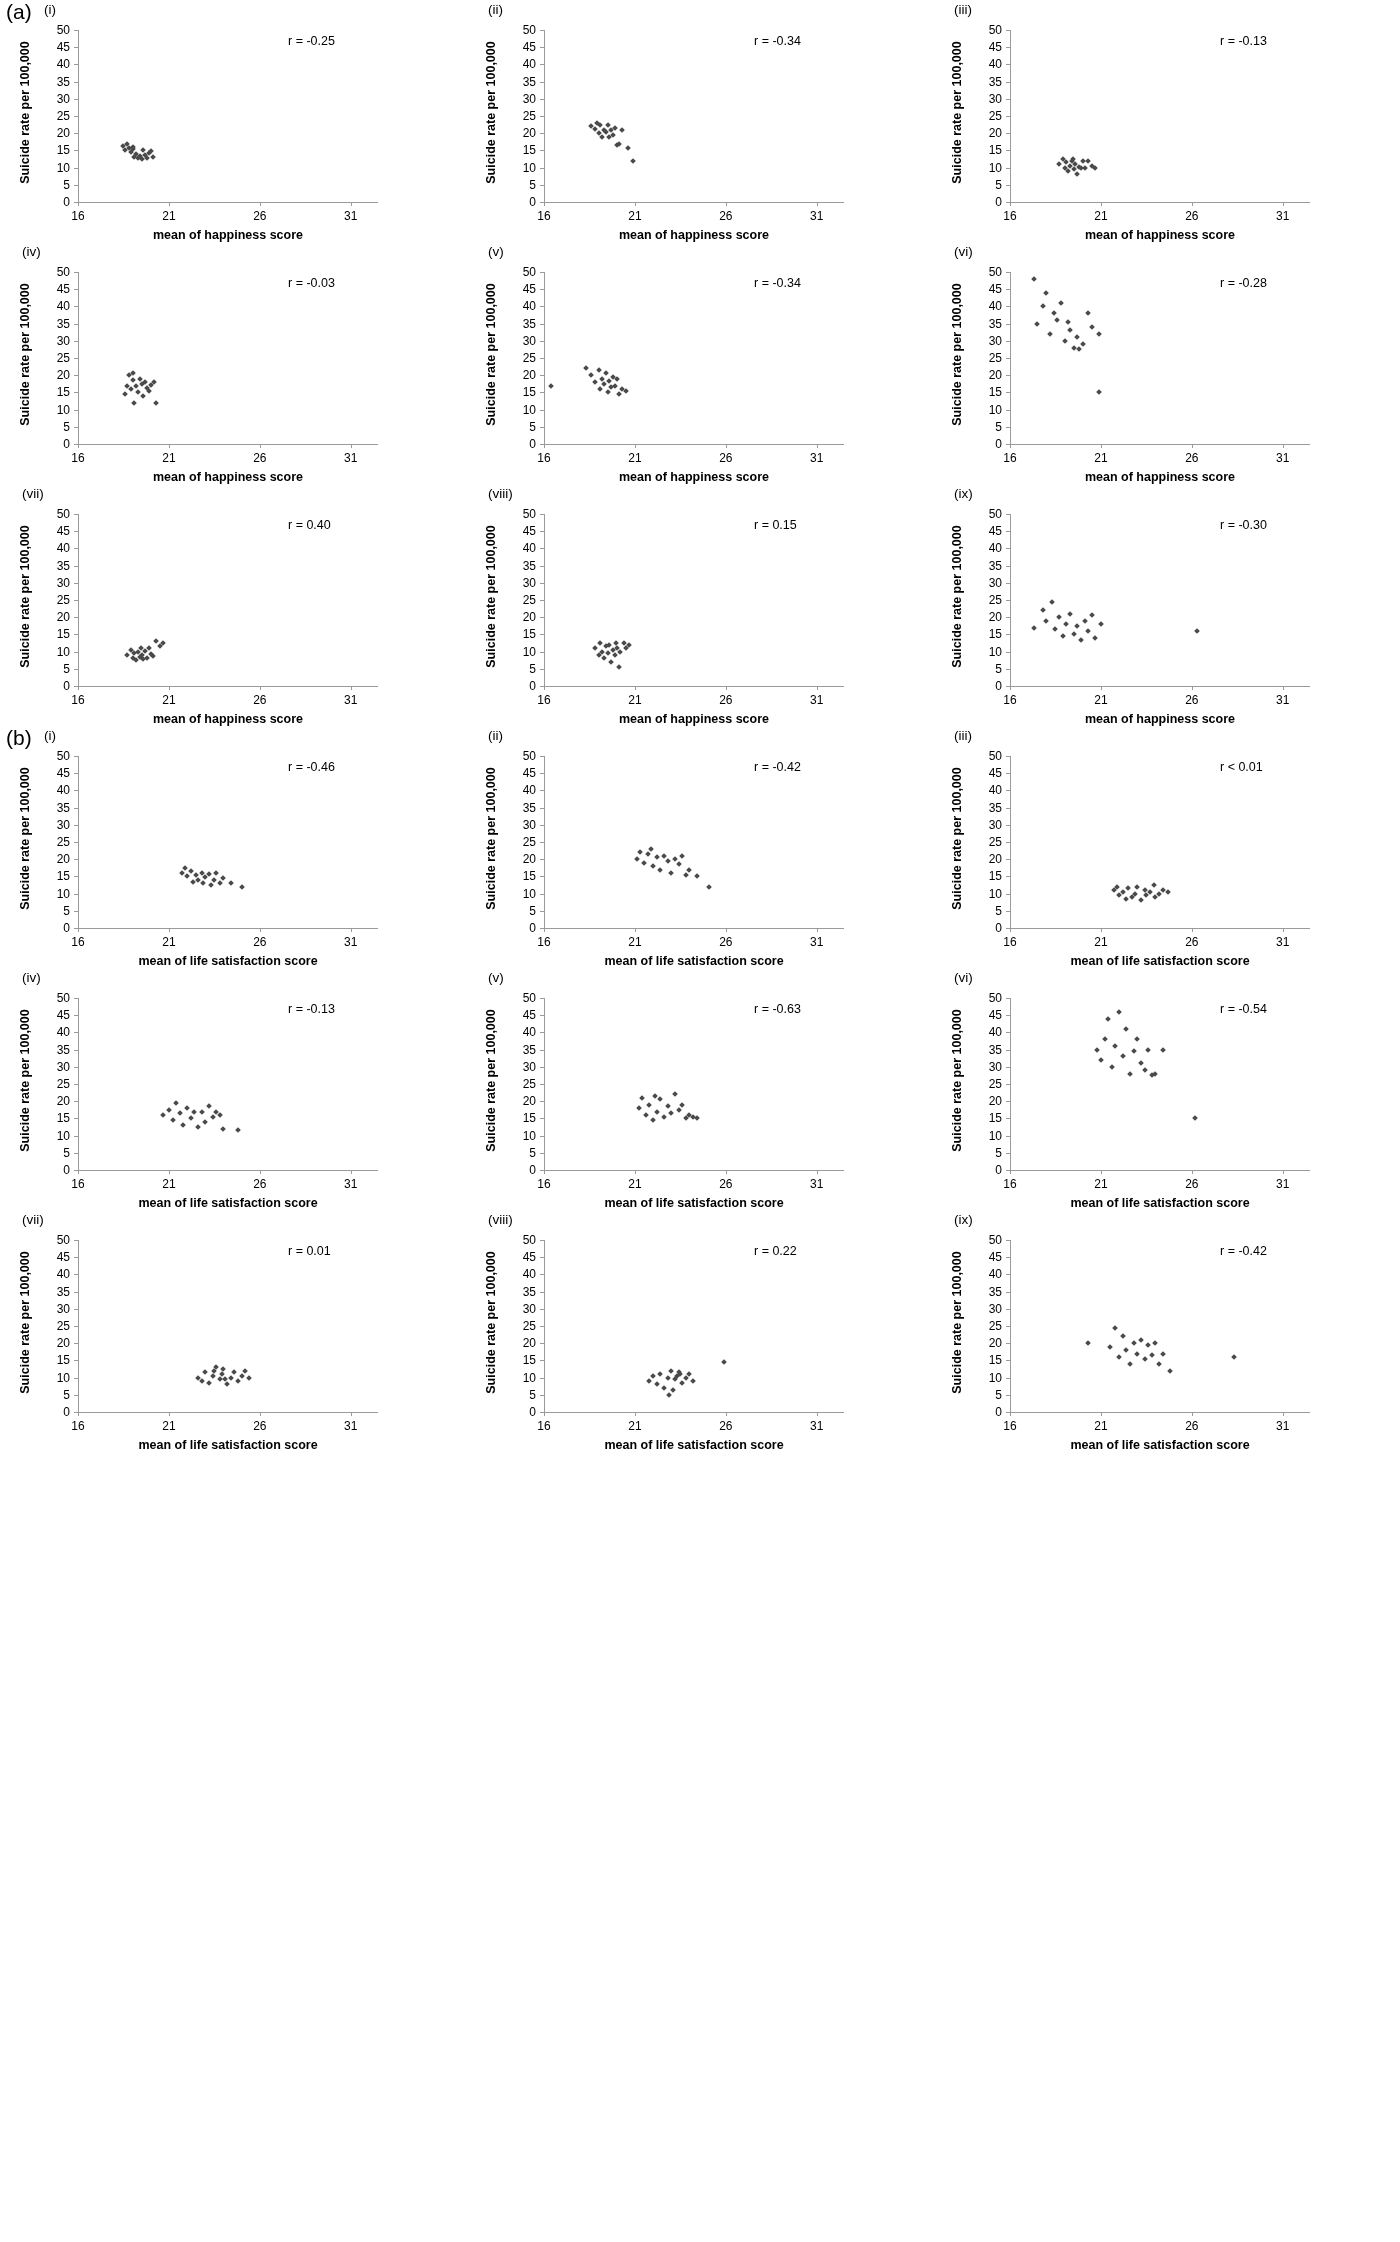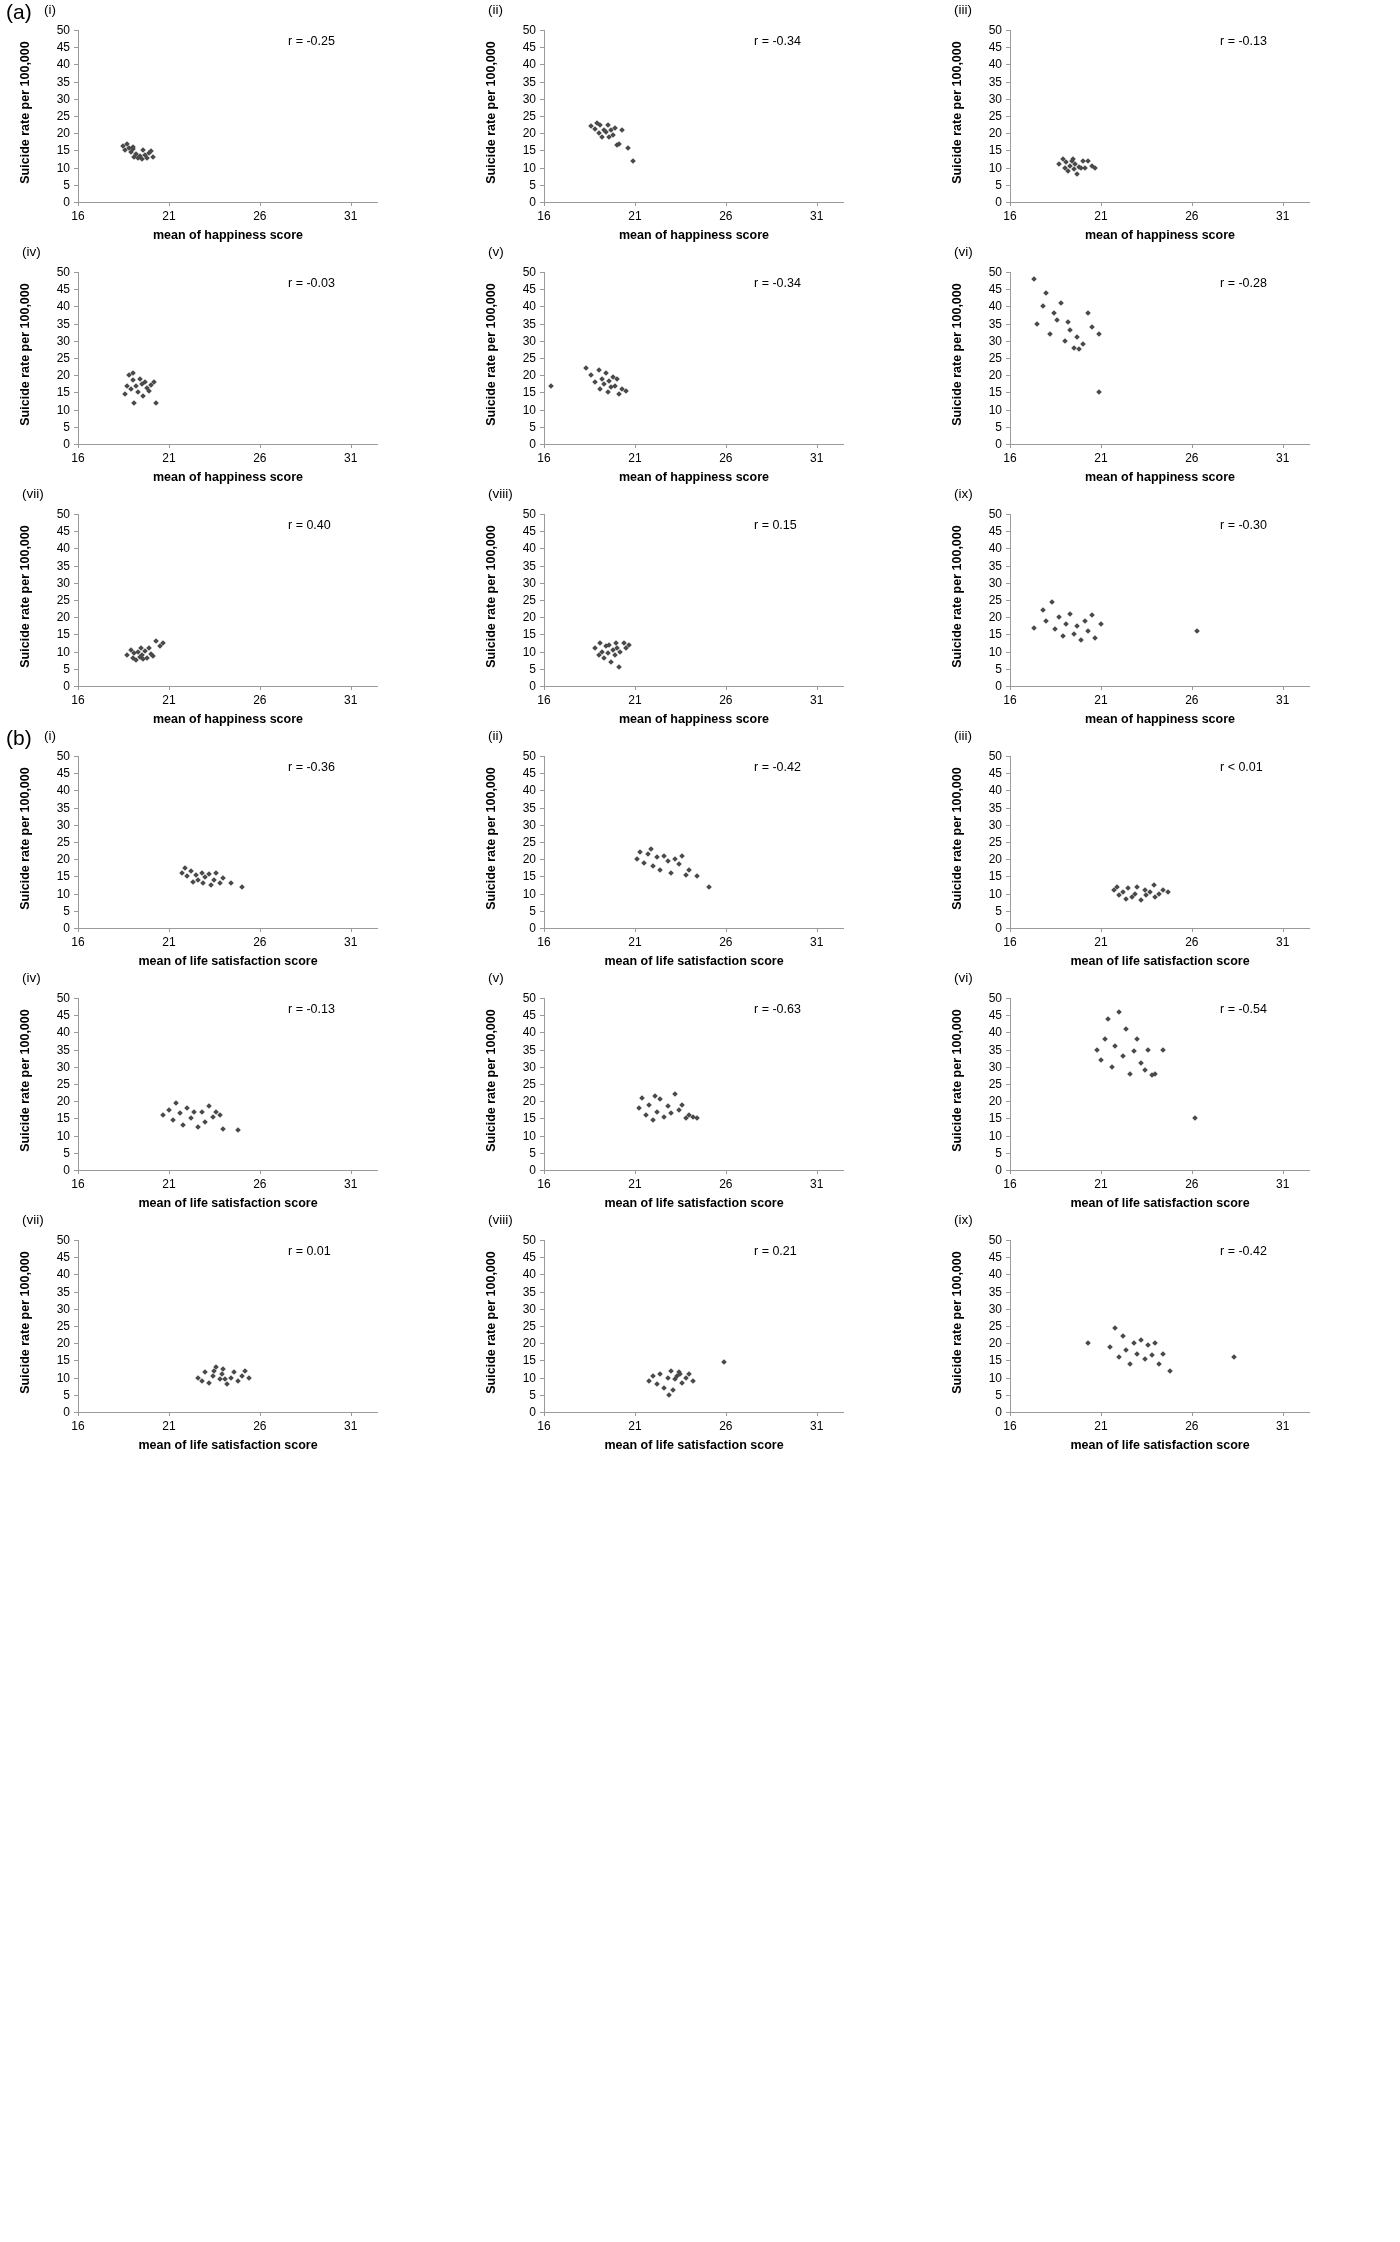--- a/index.html
+++ b/index.html
@@ -686,21 +686,21 @@
             <div class="axis-line-x" style="left: 78px; top: 182px; width: 300px;"></div>
             <div class="xtick" style="left: 65px; top: 190px;">16</div>
             <div class="tickmark-x" style="left: 78px; top: 182px;"></div>
             <div class="xtick" style="left: 155.909px; top: 190px;">21</div>
             <div class="tickmark-x" style="left: 168.909px; top: 182px;"></div>
             <div class="xtick" style="left: 246.818px; top: 190px;">26</div>
             <div class="tickmark-x" style="left: 259.818px; top: 182px;"></div>
             <div class="xtick" style="left: 337.727px; top: 190px;">31</div>
             <div class="tickmark-x" style="left: 350.727px; top: 182px;"></div>
             <div class="xlabel" style="left: 78px; width: 300px; top: 208px;">mean of life satisfaction score</div>
-            <div class="rtext" style="left: 288px; top: 14px;">r = -0.36</div>
+            <div class="rtext" style="left: 288px; top: 14px;">r = -0.46</div>
             <div class="pt" style="left: 181.636px; top: 126.96px;"></div>
             <div class="pt" style="left: 185.273px; top: 121.8px;"></div>
             <div class="pt" style="left: 187.091px; top: 130.4px;"></div>
             <div class="pt" style="left: 190.727px; top: 125.24px;"></div>
             <div class="pt" style="left: 192.545px; top: 135.56px;"></div>
             <div class="pt" style="left: 196.182px; top: 128.68px;"></div>
             <div class="pt" style="left: 198px; top: 133.84px;"></div>
             <div class="pt" style="left: 201.636px; top: 126.96px;"></div>
             <div class="pt" style="left: 203.455px; top: 137.28px;"></div>
             <div class="pt" style="left: 205.273px; top: 131.088px;"></div>
@@ -1093,21 +1093,21 @@
             <div class="axis-line-x" style="left: 78px; top: 182px; width: 300px;"></div>
             <div class="xtick" style="left: 65px; top: 190px;">16</div>
             <div class="tickmark-x" style="left: 78px; top: 182px;"></div>
             <div class="xtick" style="left: 155.909px; top: 190px;">21</div>
             <div class="tickmark-x" style="left: 168.909px; top: 182px;"></div>
             <div class="xtick" style="left: 246.818px; top: 190px;">26</div>
             <div class="tickmark-x" style="left: 259.818px; top: 182px;"></div>
             <div class="xtick" style="left: 337.727px; top: 190px;">31</div>
             <div class="tickmark-x" style="left: 350.727px; top: 182px;"></div>
             <div class="xlabel" style="left: 78px; width: 300px; top: 208px;">mean of life satisfaction score</div>
-            <div class="rtext" style="left: 288px; top: 14px;">r = 0.21</div>
+            <div class="rtext" style="left: 288px; top: 14px;">r = 0.22</div>
             <div class="pt" style="left: 183.455px; top: 151.04px;"></div>
             <div class="pt" style="left: 187.091px; top: 145.88px;"></div>
             <div class="pt" style="left: 190.727px; top: 154.48px;"></div>
             <div class="pt" style="left: 194.364px; top: 144.16px;"></div>
             <div class="pt" style="left: 198px; top: 157.92px;"></div>
             <div class="pt" style="left: 201.636px; top: 147.6px;"></div>
             <div class="pt" style="left: 205.273px; top: 140.72px;"></div>
             <div class="pt" style="left: 208.909px; top: 149.32px;"></div>
             <div class="pt" style="left: 212.545px; top: 142.44px;"></div>
             <div class="pt" style="left: 216.182px; top: 152.76px;"></div>

